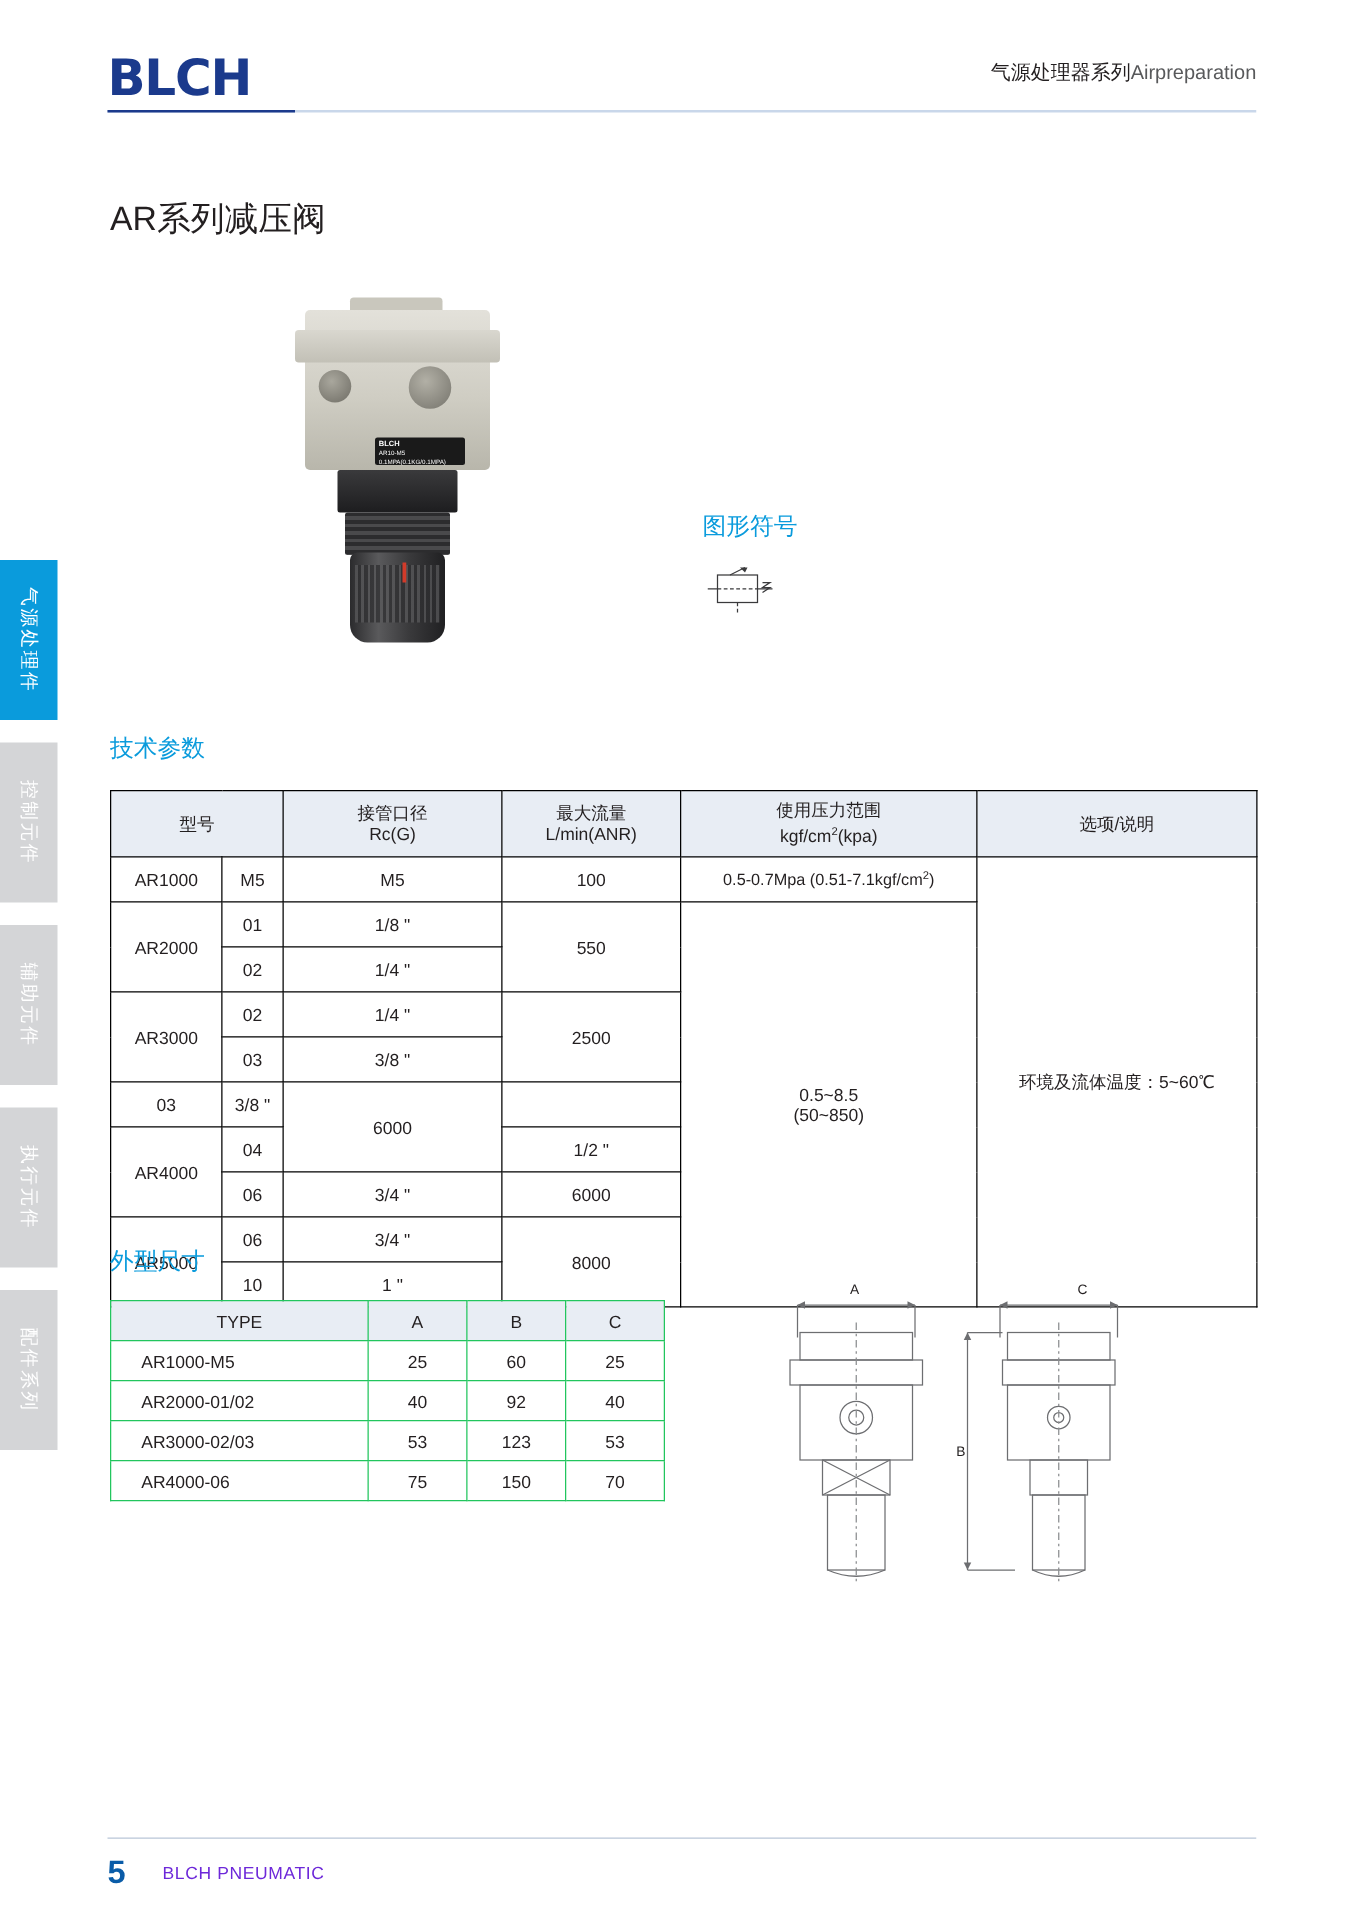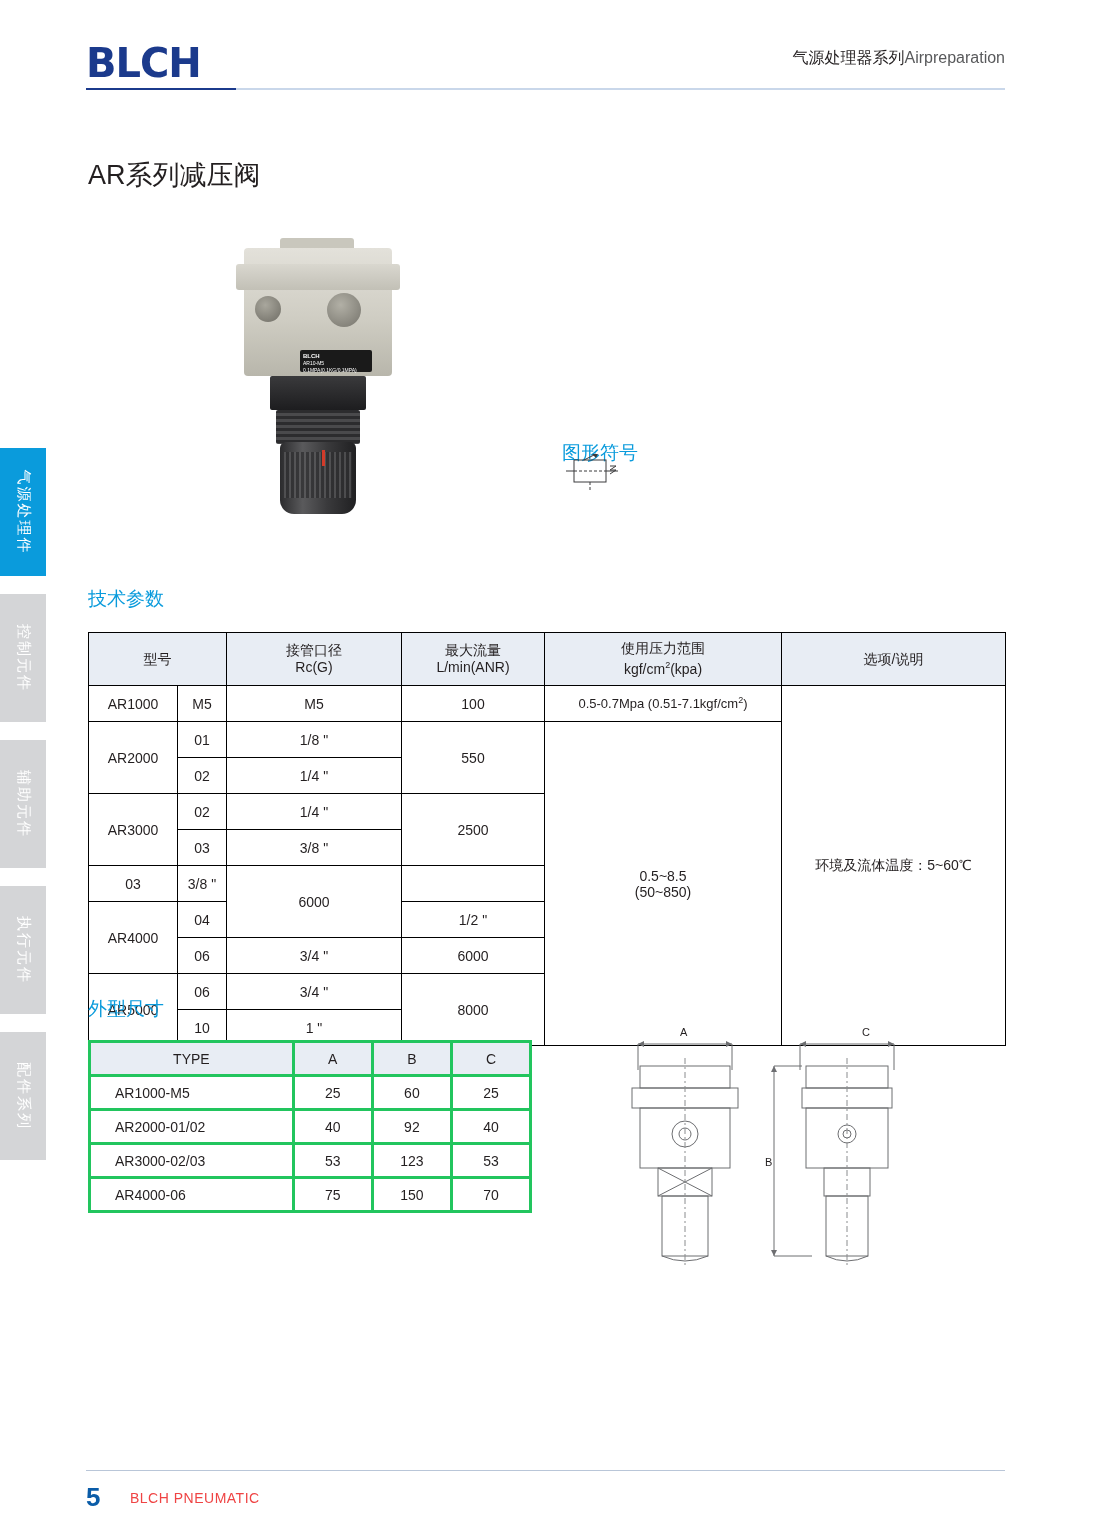--- a/index.html
+++ b/index.html
@@ -174,21 +174,20 @@
     width: 3px; height: 16px;
     background: #d23b2a;
   }
 
   
   .symbol-title {
     position: absolute;
     left: 562px; top: 408px;
     font-size: 19px;
     color: #0a9bdc;
-    margin-top: 32px;
   }
   .symbol-box {
     position: absolute;
     left: 566px; top: 452px;
     width: 66px; height: 44px;
   }
 
   
   .sec-heading {
     position: absolute;
@@ -226,21 +225,21 @@
   sup { font-size: 9px; }
 
   
   .dim-table {
     position: absolute;
     left: 88px; top: 1040px;
     width: 444px;
     font-size: 14px;
   }
   .dim-table th, .dim-table td {
-    border: 3px solid #22c55e;
+    border: 1px solid #22c55e;
     text-align: center;
     padding: 3px 2px;
     height: 25px;
     background: #ffffff;
     font-weight: normal;
     margin-left: 31px;
   }
   .dim-table thead th { background: #e8edf4; }
   .dim-table td.type-cell { text-align: left; padding-left: 24px; }
 
@@ -267,21 +266,21 @@
     position: absolute;
     left: 86px; top: 1482px;
     font-size: 26px;
     color: #0a5ca8;
     font-weight: bold;
   }
   .footer-text {
     position: absolute;
     left: 130px; top: 1490px;
     font-size: 14px;
-    color: #ef4444;
+    color: #6d28d9;
     letter-spacing: .5px;
   }
 </style>
 </head>
 <body>
 
 <div class="header">
   <div class="logo">BLCH</div>
   <div class="header-right">
     <span>气源处理器系列</span><span class="en">Airpreparation</span>

